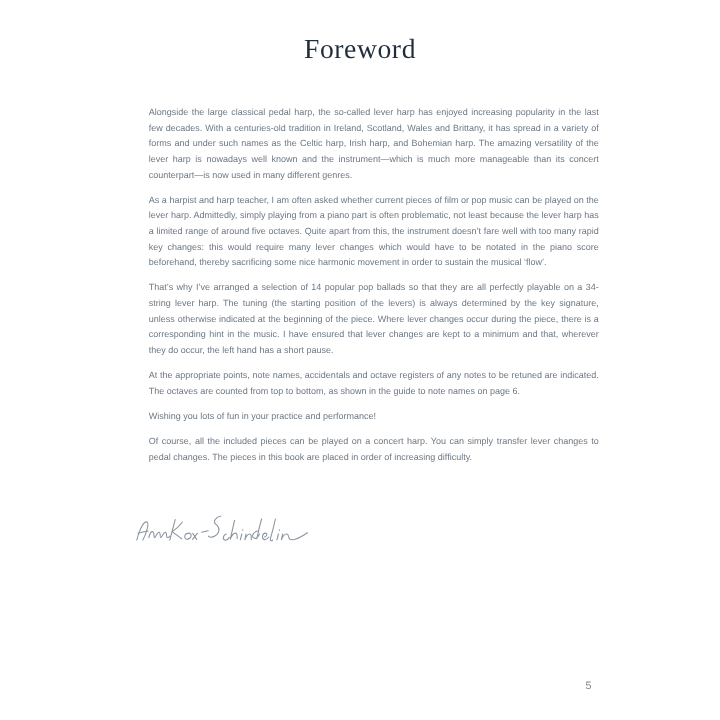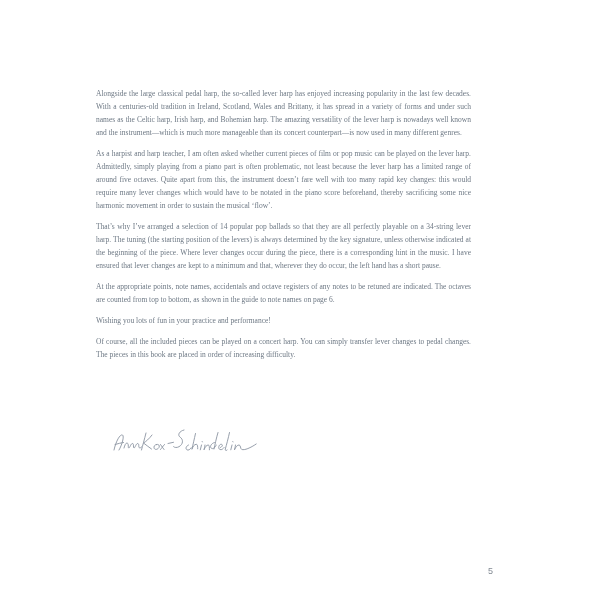--- a/index.html
+++ b/index.html
@@ -24,23 +24,22 @@
     text-align: center;
     font-family: "Liberation Serif", serif;
     font-weight: 400;
     font-size: 23px;
     letter-spacing: 0.5px;
     color: #1f2d3d;
   }
   .body-text {
     position: absolute;
     top: 87px;
-    left: 96px;
+    left: 124px;
     width: 375px;
-    font-family: Liberation Serif, serif;
   }
   .body-text p {
     margin: 0 0 8px 0;
     font-size: 7.5px;
     line-height: 13px;
     text-align: justify;
     color: #6d7884;
   }
   .signature {
     position: absolute;
@@ -68,20 +67,21 @@
     left: 488px;
     font-size: 9px;
     color: #828a93;
   }
 </style>
 </head>
 <body>
 
 <div class="page">
 
+  <h1 class="title">Foreword</h1>
 
   <div class="body-text">
     <p>Alongside the large classical pedal harp, the so-called lever harp has enjoyed increasing popularity in the last few decades. With a centuries-old tradition in Ireland, Scotland, Wales and Brittany, it has spread in a variety of forms and under such names as the Celtic harp, Irish harp, and Bohemian harp. The amazing versatility of the lever harp is nowadays well known and the instrument—which is much more manageable than its concert counterpart—is now used in many different genres.</p>
     <p>As a harpist and harp teacher, I am often asked whether current pieces of film or pop music can be played on the lever harp. Admittedly, simply playing from a piano part is often problematic, not least because the lever harp has a limited range of around five octaves. Quite apart from this, the instrument doesn’t fare well with too many rapid key changes: this would require many lever changes which would have to be notated in the piano score beforehand, thereby sacrificing some nice harmonic movement in order to sustain the musical ‘flow’.</p>
     <p>That’s why I’ve arranged a selection of 14 popular pop ballads so that they are all perfectly playable on a 34-string lever harp. The tuning (the starting position of the levers) is always determined by the key signature, unless otherwise indicated at the beginning of the piece. Where lever changes occur during the piece, there is a corresponding hint in the music. I have ensured that lever changes are kept to a minimum and that, wherever they do occur, the left hand has a short pause.</p>
     <p>At the appropriate points, note names, accidentals and octave registers of any notes to be retuned are indicated. The octaves are counted from top to bottom, as shown in the guide to note names on page 6.</p>
     <p>Wishing you lots of fun in your practice and performance!</p>
     <p>Of course, all the included pieces can be played on a concert harp. You can simply transfer lever changes to pedal changes. The pieces in this book are placed in order of increasing difficulty.</p>
   </div>
 

